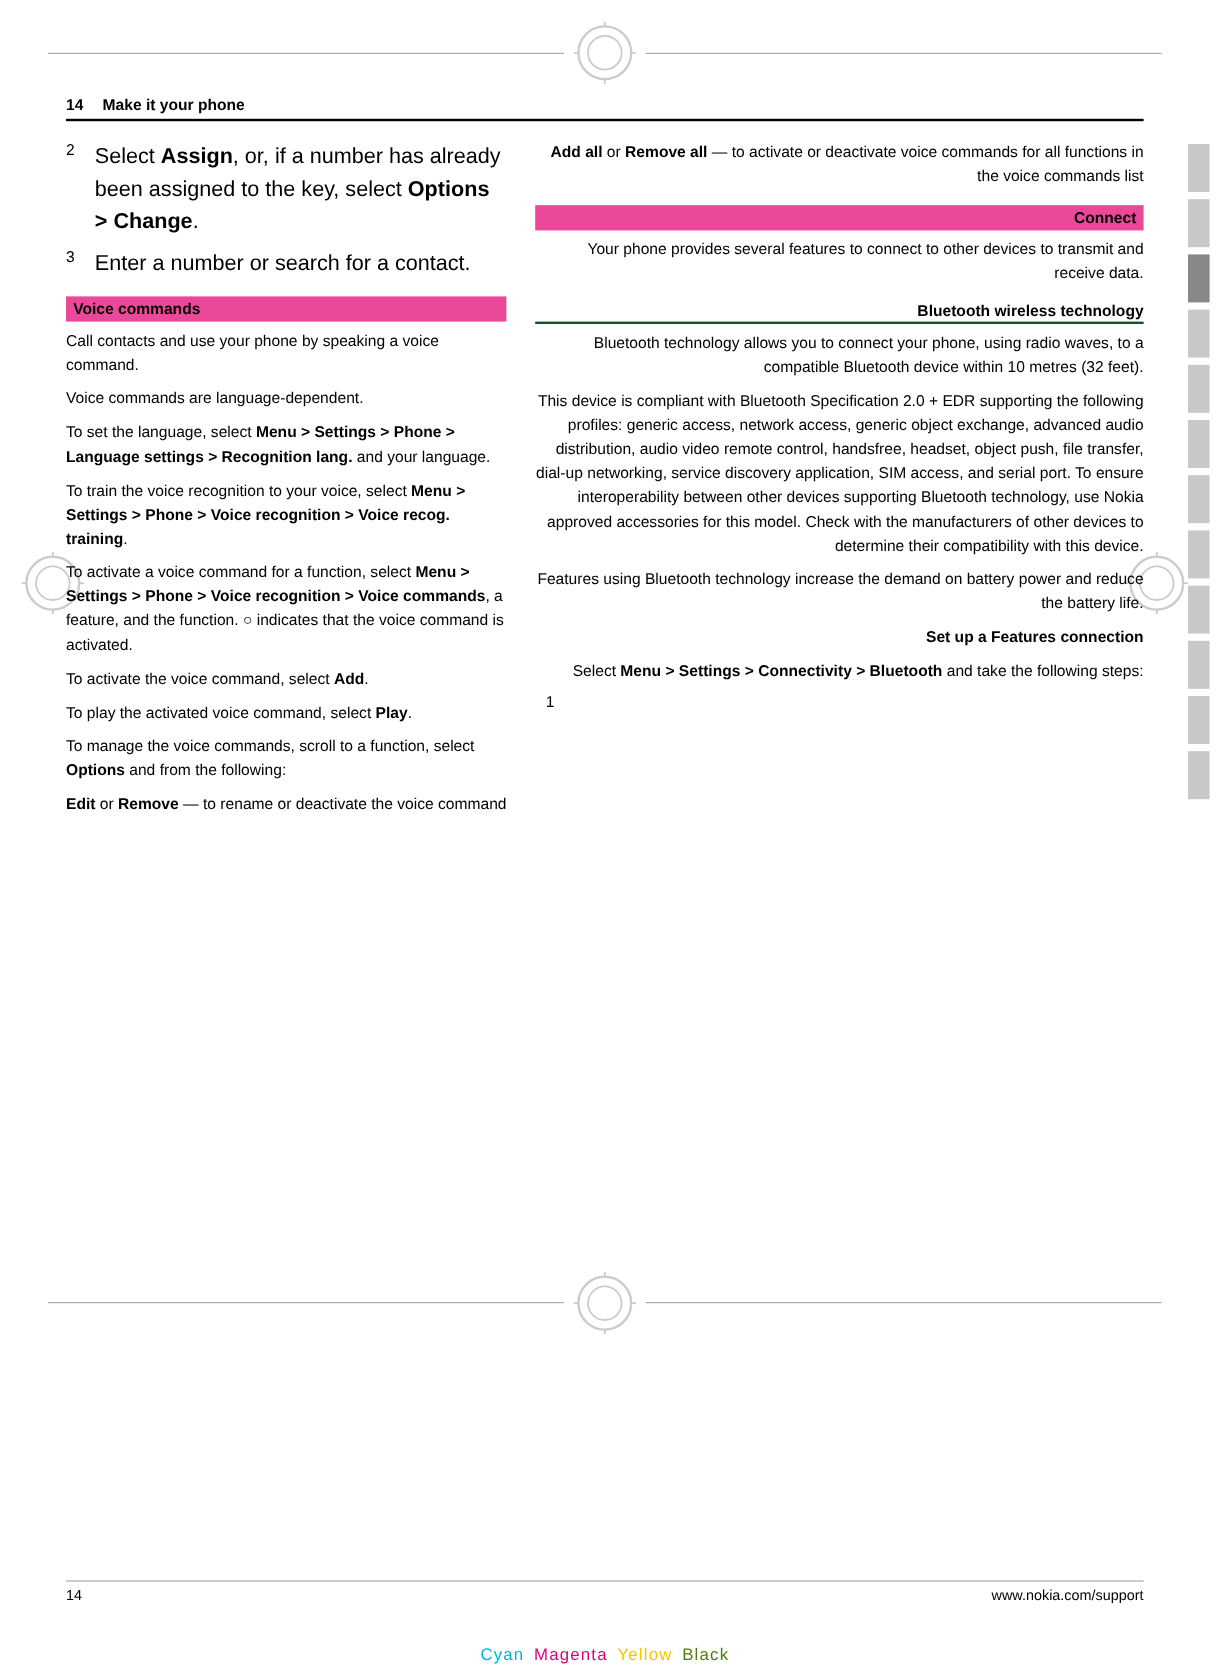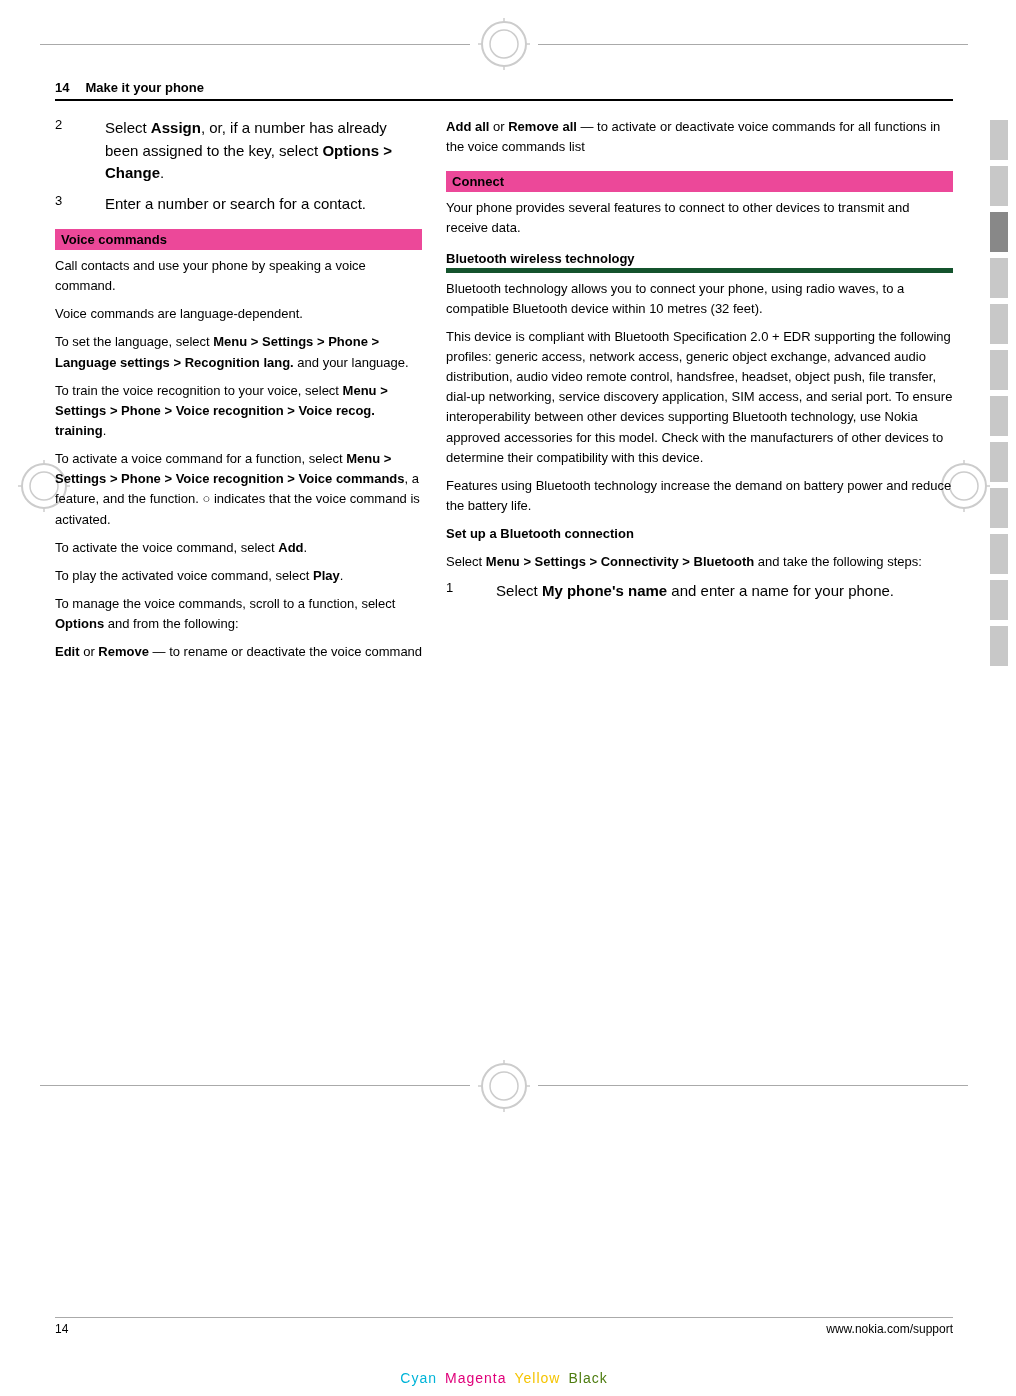--- a/index.html
+++ b/index.html
@@ -144,36 +144,36 @@
     
     .two-col {
       display: flex;
       gap: 24px;
     }
     .col-left {
       width: 42%;
     }
     .col-right {
       width: 58%;
+      text-align: right;
     }
 
     
     .numbered-item {
       display: flex;
       gap: 8px;
       margin-bottom: 8px;
     }
     .num {
       min-width: 16px;
       font-size: 13px;
     }
     .item-text {
-      font-size: 15px;
+      font-size: 18px;
       line-height: 1.5;
-      margin-left: 26px;
     }
 
     
     .section-header {
       background: #ec4899;
       padding: 3px 6px;
       font-size: 13px;
       font-weight: bold;
       margin-top: 14px;
       margin-bottom: 6px;
@@ -186,21 +186,21 @@
       margin-bottom: 8px;
     }
 
     
     .bold { font-weight: bold; }
 
     
     .subsection-header {
       font-size: 13px;
       font-weight: bold;
-      border-bottom: 5px solid #14532d;
+      border-bottom: 2px solid #14532d;
       padding-bottom: 2px;
       margin-top: 12px;
       margin-bottom: 6px;
     }
 
     
     .page-footer {
       position: absolute;
       bottom: 60px;
       left: 55px;
@@ -347,29 +347,28 @@
 
         <div class="section-header">Connect</div>
         <p class="body-para">Your phone provides several features to connect to other devices to transmit and receive data.</p>
 
         <div class="subsection-header">Bluetooth wireless technology</div>
         <p class="body-para">Bluetooth technology allows you to connect your phone, using radio waves, to a compatible Bluetooth device within 10 metres (32 feet).</p>
         <p class="body-para">This device is compliant with Bluetooth Specification 2.0 + EDR supporting the following profiles: generic access, network access, generic object exchange, advanced audio distribution, audio video remote control, handsfree, headset, object push, file transfer, dial-up networking, service discovery application, SIM access, and serial port. To ensure interoperability between other devices supporting Bluetooth technology, use Nokia approved accessories for this model. Check with the manufacturers of other devices to determine their compatibility with this device.</p>
         <p class="body-para">Features using Bluetooth technology increase the demand on battery power and reduce the battery life.</p>
 
         <p class="body-para">
-          <span class="bold">Set up a Bluetooth connection</span>
+          <span class="bold">Set up a Features connection</span>
         </p>
         <p class="body-para">
           Select <span class="bold">Menu  &gt; Settings  &gt;</span> <span class="bold">Connectivity  &gt; Bluetooth</span> and take the following steps:
         </p>
 
         <div class="numbered-item">
           <span class="num">1</span>
-          <span class="item-text">Select <span class="bold">My phone's name</span> and enter a name for your phone.</span>
         </div>
 
       </div>
     </div>
   </div>
 
   <div class="page-footer">
     <span class="footer-page-num">14</span>
     <span class="footer-url">www.nokia.com/support</span>
   </div>

